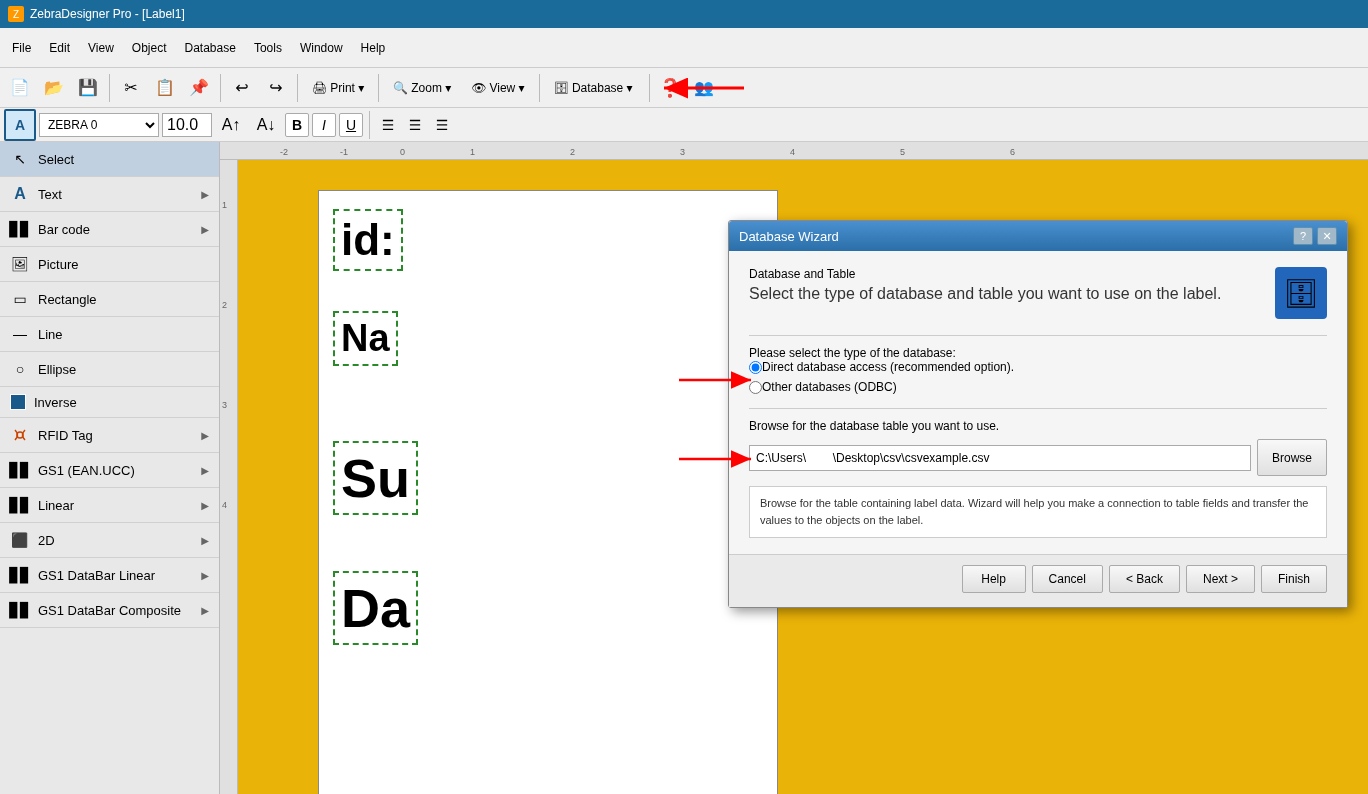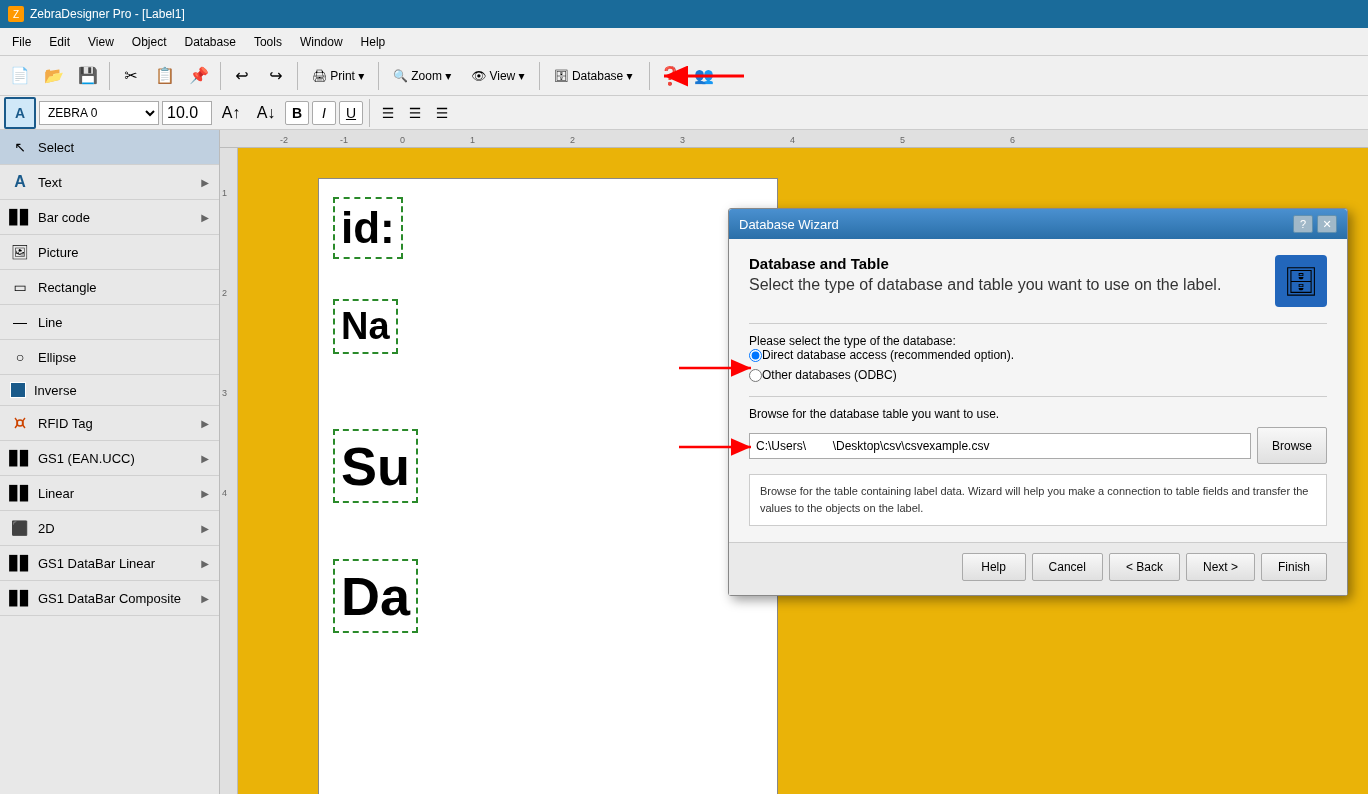--- a/index.html
+++ b/index.html
@@ -13,21 +13,21 @@
       display: flex;
       align-items: center;
       padding: 0 8px;
       font-size: 12px;
     }
     .title-bar-icon { width: 16px; height: 16px; margin-right: 6px; background: #ff9900; border-radius: 2px; display: inline-flex; align-items: center; justify-content: center; font-size: 10px; }
 
     
     .menu-bar {
       background: #f0f0f0;
-      height: 28px;
+      height: 40px;
       display: flex;
       align-items: center;
       padding: 0 4px;
       border-bottom: 1px solid #ccc;
       gap: 2px;
     }
     .menu-item {
       padding: 2px 8px;
       cursor: pointer;
       font-size: 12px;
@@ -227,21 +227,21 @@
     }
     .dialog-body {
       padding: 16px 20px;
     }
     .dialog-header-section {
       display: flex;
       align-items: flex-start;
       margin-bottom: 16px;
     }
     .dialog-header-text { flex: 1; }
-    .dialog-header-title { font-size: 15px; font-weight: bold; margin-bottom: 4px; }
+    .dialog-header-title { font-size: 12px; font-weight: normal; margin-bottom: 4px; }
     .dialog-header-sub { font-size: 16px; color: #333; }
     .dialog-db-icon {
       width: 52px; height: 52px;
       background: #2266bb;
       display: flex; align-items: center; justify-content: center;
       font-size: 28px;
       border-radius: 4px;
       margin-left: 10px;
     }
     .dialog-section-label { font-size: 12px; margin-bottom: 0; }

